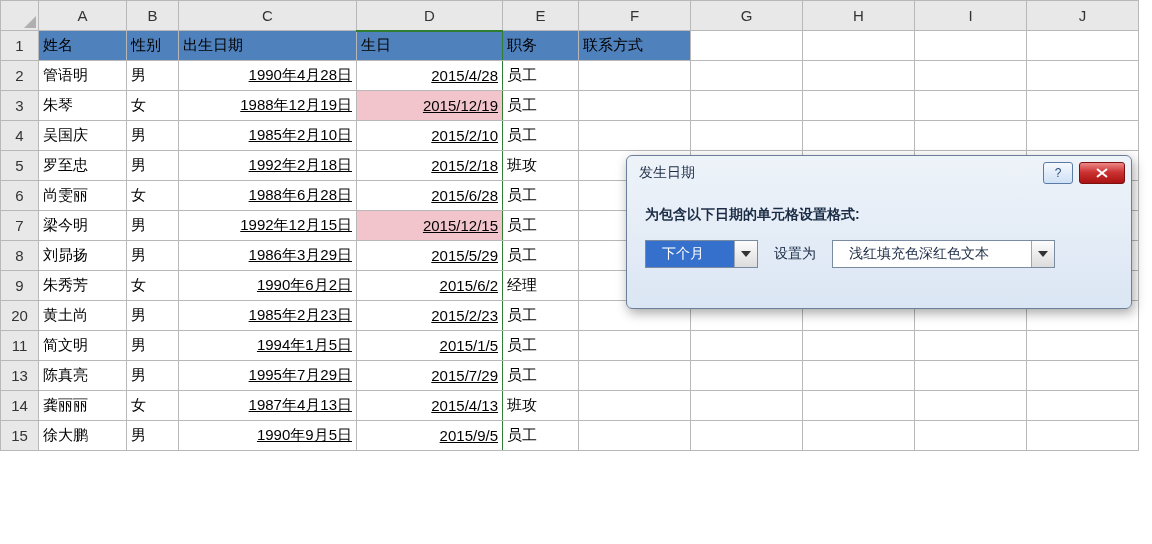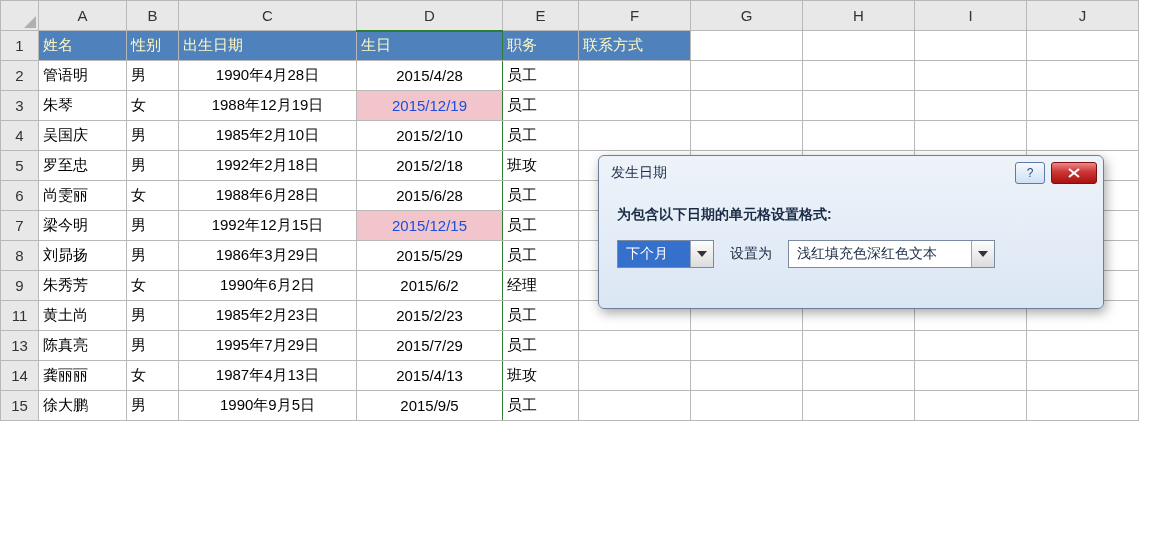--- a/index.html
+++ b/index.html
@@ -43,47 +43,47 @@
     background: #e8e8e8;
     position: relative;
   }
   .corner svg {
     position: absolute;
     right: 2px;
     bottom: 2px;
   }
   .data-hdr {
     background: #4f81bd;
-    color: #fef9c3;
+    color: #000000;
     text-align: left;
     font-weight: normal;
   }
   .c-A { width: 88px; }
   .c-B { width: 52px; }
   .c-C { width: 178px; }
   .c-D { width: 146px; }
   .c-E { width: 76px; }
   .c-F { width: 112px; }
   .c-rest { width: 112px; }
-  .txt-r { text-align: center; }
+  .txt-r { text-align: right; text-decoration: underline; }
   .d-cell {
     border-left: 1.5px solid #2e7d32 !important;
     border-right: 1.5px solid #2e7d32 !important;
   }
   .d-top { border-top: 2px solid #2e7d32 !important; }
   .d-bot { border-bottom: 2px solid #2e7d32 !important; }
   .hl {
     background: #f2c4cb;
-    color: #1d4ed8;
+    color: #000000;
   }
 
   
   .dialog {
     position: absolute;
-    left: 598px;
+    left: 626px;
     top: 155px;
     width: 504px;
     background: linear-gradient(#eef3f9, #dbe6f4);
     border: 1px solid #6b7f99;
     border-radius: 6px;
     box-shadow: 2px 4px 12px rgba(0,0,0,0.35);
     font-size: 14px;
     color: #1a2b44;
   }
   .dlg-title {
@@ -115,21 +115,21 @@
   }
   .dlg-label { margin: 6px 0 16px 0; font-weight: bold; color:#1a2b44; }
   .dlg-row { display:flex; align-items:center; gap:16px; margin-bottom: 22px; }
   .combo {
     display:flex; align-items:stretch; height:26px;
     border: 1px solid #7a8aa0;
     background:#fff;
   }
   .combo.sel .combo-text { background:#3470cc; color:#fff; }
   .combo-text {
-    padding: 2px 8px;
+    padding: 2px 16px;
     display:flex; align-items:center;
     min-width: 56px;
   }
   .combo.wide .combo-text { min-width: 166px; }
   .combo-arrow {
     width: 22px;
     background: linear-gradient(#fdfdfd,#dcdcdc);
     border-left:1px solid #9aa6b6;
     display:flex;align-items:center;justify-content:center;
   }
@@ -291,25 +291,38 @@
         <td class="txt-r">1990年6月2日</td>
         <td class="txt-r d-cell">2015/6/2</td>
         <td>经理</td>
         <td></td>
         <td></td>
         <td></td>
         <td></td>
         <td></td>
       </tr>
       <tr>
-        <th class="row-hdr">11</th>
+        <th class="row-hdr">20</th>
         <td>黄土尚</td>
         <td>男</td>
         <td class="txt-r">1985年2月23日</td>
         <td class="txt-r d-cell">2015/2/23</td>
+        <td>员工</td>
+        <td></td>
+        <td></td>
+        <td></td>
+        <td></td>
+        <td></td>
+      </tr>
+      <tr>
+        <th class="row-hdr">11</th>
+        <td>简文明</td>
+        <td>男</td>
+        <td class="txt-r">1994年1月5日</td>
+        <td class="txt-r d-cell">2015/1/5</td>
         <td>员工</td>
         <td></td>
         <td></td>
         <td></td>
         <td></td>
         <td></td>
       </tr>
       <tr>
         <th class="row-hdr">13</th>
         <td>陈真亮</td>

